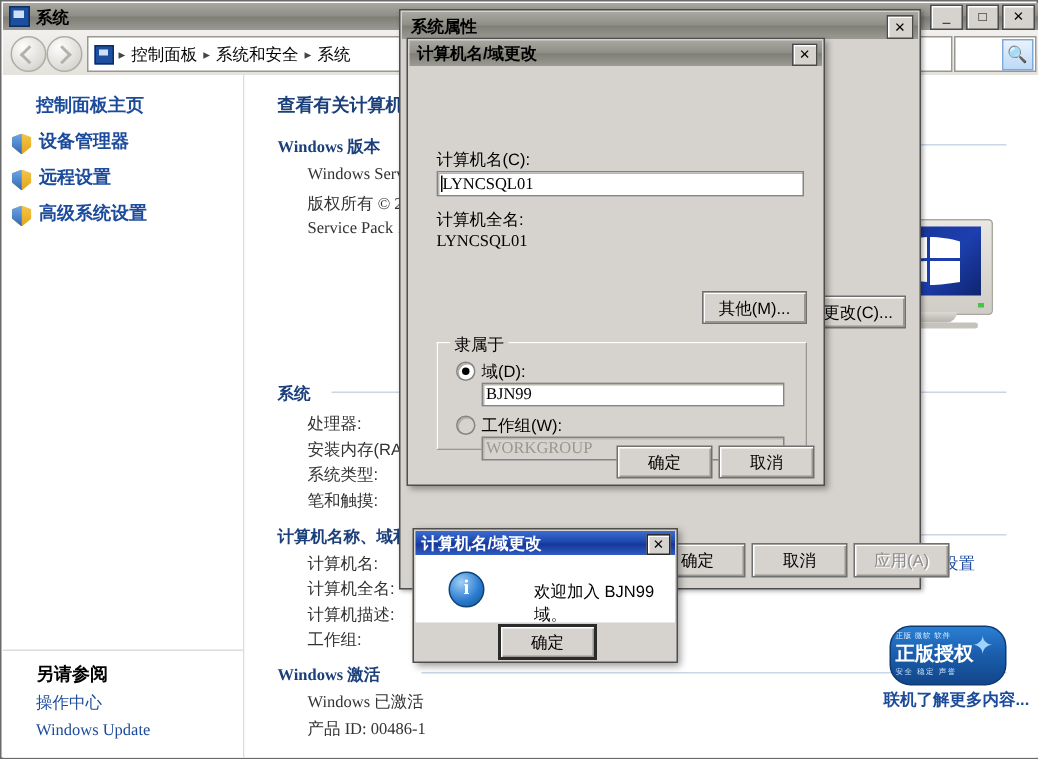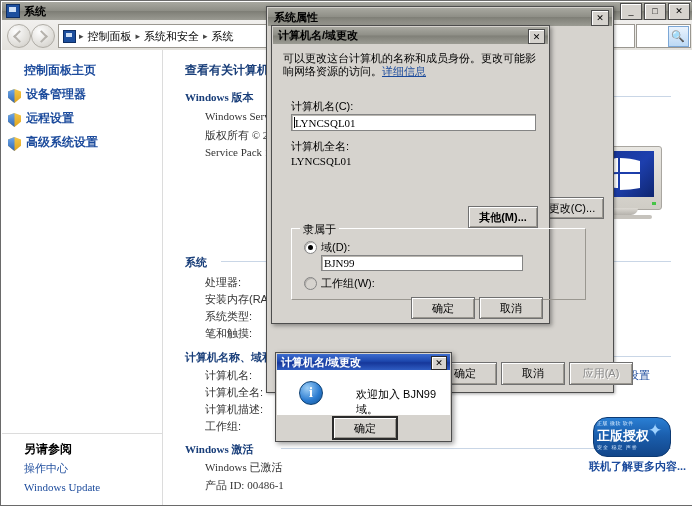--- a/index.html
+++ b/index.html
@@ -384,47 +384,47 @@
       <div class="btn disabled" style="position:absolute;left:302px;top:0;width:62px;height:21px;">应用(A)</div>
     </div>
   </div>
 
   <div id="cnDialog">
     <div class="cn-titlebar">
       <span class="cn-title-text">计算机名/域更改</span>
       <span class="cn-close">✕</span>
     </div>
 
-    <div class="cn-desc">
-      <span>可以更改这台计算机的名称和成员身份。更改可能影响网络资源的访问。</span><span class="link-blue" style="text-decoration:underline;">详细信息</span>
-    </div>
 
     <div class="cn-lbl" style="left:19px;top:73px;">计算机名(C):</div>
     <div class="txtbox" style="left:19px;top:88px;width:245px;height:17px;">
       <span class="caret"></span>
         <span>LYNCSQL01</span>
     </div>
 
     <div class="cn-lbl" style="left:19px;top:113px;">计算机全名:</div>
     <div class="cn-lbl" style="left:19px;top:129px;font-family:'Liberation Serif',serif;">LYNCSQL01</div>
 
-    <div class="btn" style="position:absolute;left:196px;top:180px;width:68px;height:20px;font-weight:bold;">其他(M)...</div>
-
-    <div class="groupbox" style="left:19px;top:202px;width:245px;height:70px;padding-left:48px;">
+    <div class="btn" style="position:absolute;left:196px;top:168px;width:68px;height:20px;">其他(M)...</div>
+
+    <div class="groupbox" style="left:19px;top:202px;width:245px;height:70px;">
       <div class="gb-inner"></div>
       <div class="gb-label">隶属于</div>
 
       <span class="radio checked" style="left:12px;top:12px;"></span>
       <span class="cn-lbl" style="left:29px;top:11px;">域(D):</span>
       <div class="txtbox" style="left:29px;top:26px;width:202px;height:16px;">
         <span>BJN99</span>
       </div>
 
       <span class="radio dim" style="left:12px;top:48px;"></span>
       <span class="cn-lbl" style="left:29px;top:47px;">工作组(W):</span>
+      <div class="txtbox disabled" style="left:29px;top:62px;width:202px;height:16px;">
+        <span>WORKGROUP</span>
+      </div>
     </div>
 
     <div class="btn" style="position:absolute;left:139px;top:271px;width:62px;height:20px;">确定</div>
     <div class="btn" style="position:absolute;left:207px;top:271px;width:62px;height:20px;">取消</div>
   </div>
 
   <div id="msgBox">
     <div class="mb-titlebar">
       <span class="mb-title-text">计算机名/域更改</span>
       <span class="mb-close">✕</span>

